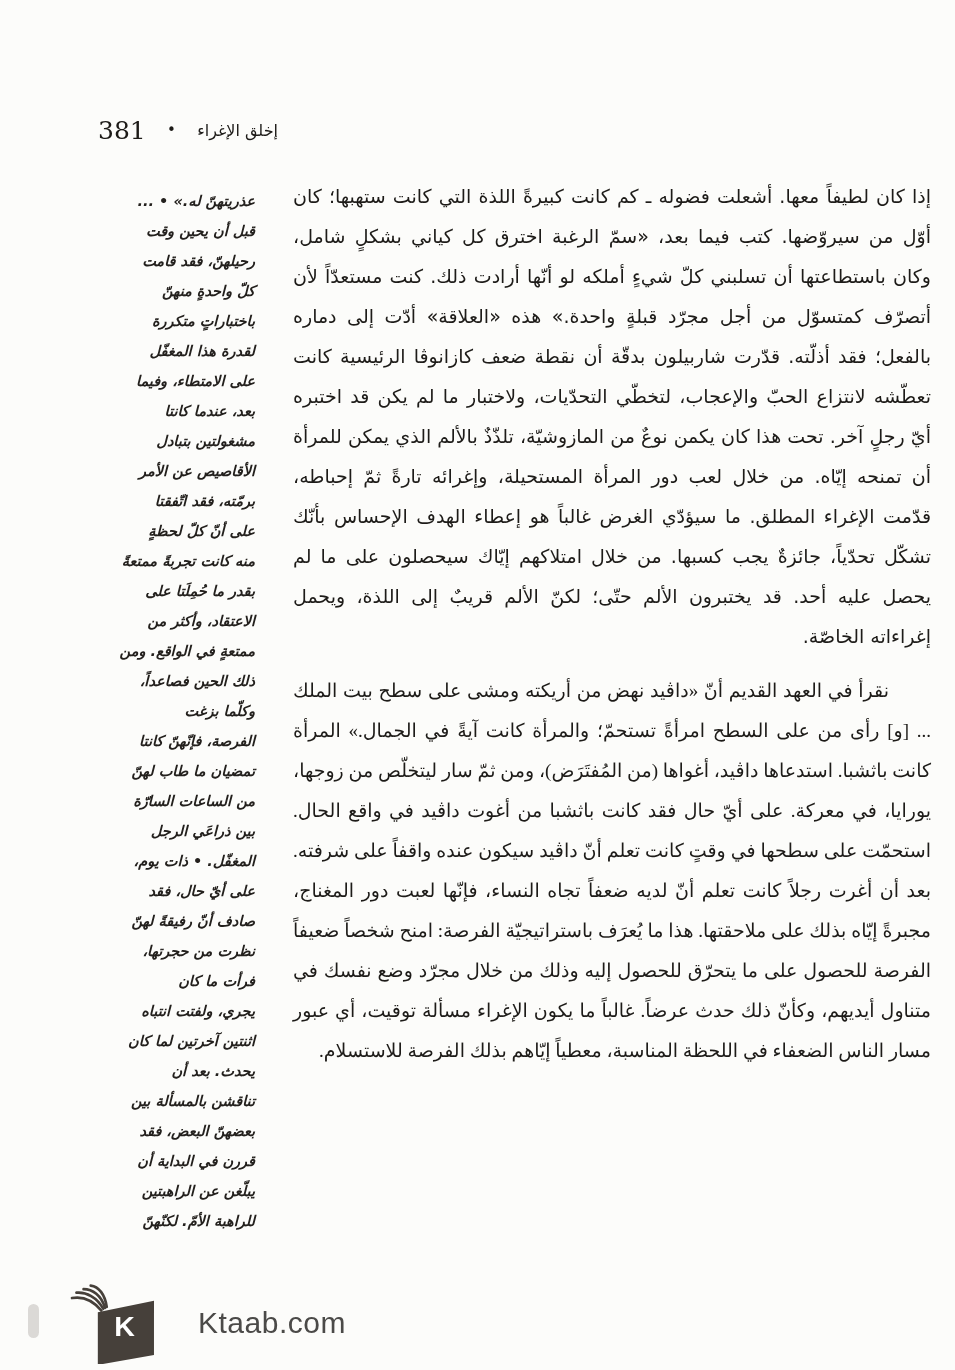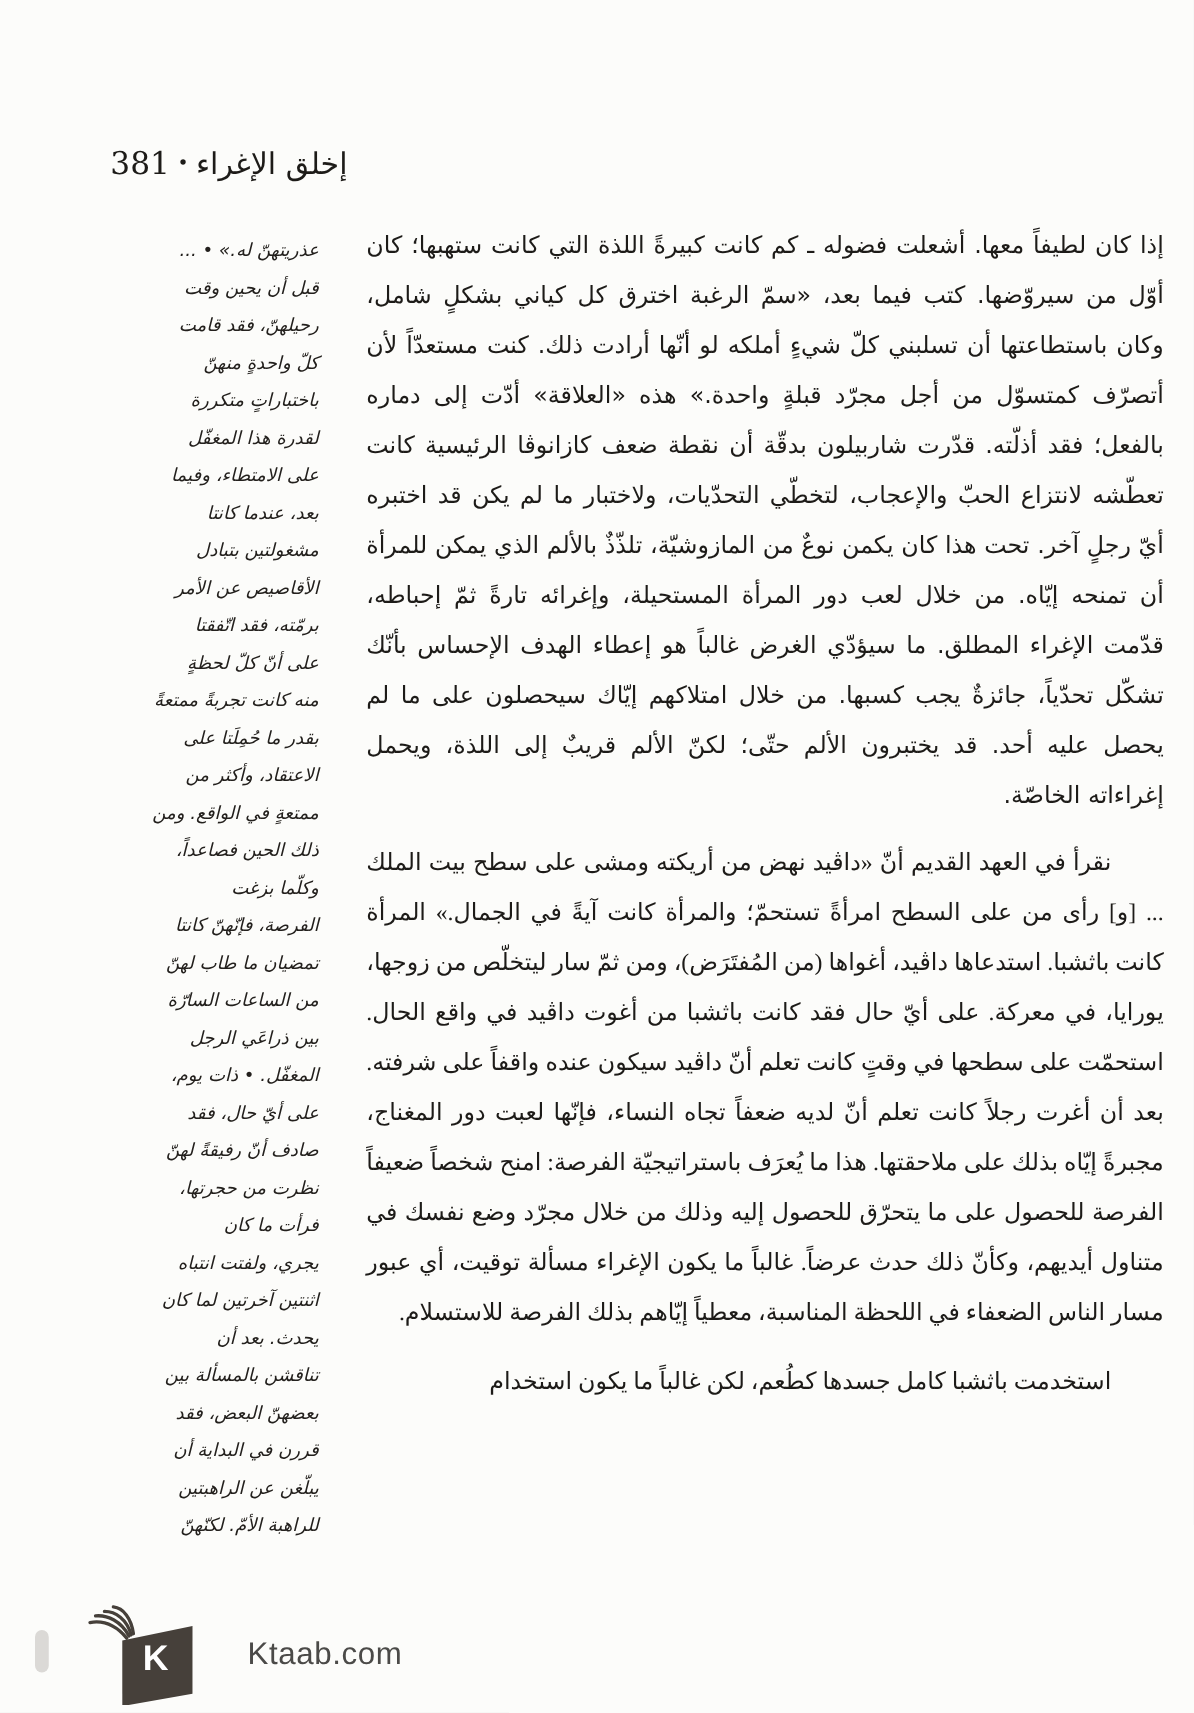--- a/index.html
+++ b/index.html
@@ -17,38 +17,39 @@
   }
   
   .running-head{
     position:absolute;top:116px;left:98px;width:180px;
     direction:rtl;
     display:flex;align-items:center;justify-content:space-between;
     font-size:20px;
   }
   .running-head .title{
     font-family:"DejaVu Sans",sans-serif;
-    font-size:24px;letter-spacing:0px;white-space:nowrap;
+    font-size:16px;letter-spacing:0px;white-space:nowrap;
   }
   .running-head .sep{
     font-size:15px;line-height:1;padding:0 6px;
   }
   .running-head .pagenum{
     font-family:"DejaVu Serif","Liberation Serif",serif;
     font-size:25px;
   }
   
   .margin-note{
     position:absolute;top:186px;left:56px;width:199px;
     direction:rtl;text-align:right;
     font-size:14.5px;
     line-height:30px;
     font-style:italic;
     white-space:pre-line;
     color:#23201d;
+    font-weight:bold;
   }
   
   .main-text{
     position:absolute;top:176px;left:277px;width:654px;
     direction:rtl;
     text-align:justify;
     font-size:19px;
     line-height:40px;
     color:#1d1b18;
   }
@@ -63,21 +64,21 @@
     width:11px;height:34px;border-radius:6px;
     background:#dbd9d6;
   }
   .logo{
     position:absolute;left:62px;top:0px;
     display:flex;align-items:center;gap:18px;
   }
   .logo svg{display:block;}
   .brand{
     font-family:"Liberation Sans",sans-serif;
-    font-size:25px;
+    font-size:30px;
     color:#4b4a48;
     letter-spacing:0.5px;
     font-weight:400;
   }
 </style>
 </head>
 <body>
 
 <div class="page">
 
@@ -119,21 +120,20 @@
 يحدث. بعد أن
 تناقشن بالمسألة بين
 بعضهنّ البعض، فقد
 قررن في البداية أن
 يبلّغن عن الراهبتين
 للراهبة الأمّ. لكنّهنّ</aside>
 
   <main class="main-text">
     <p>إذا كان لطيفاً معها. أشعلت فضوله ـ كم كانت كبيرةً اللذة التي كانت ستهبها؛ كان أوّل من سيروّضها. كتب فيما بعد، «سمّ الرغبة اخترق كل كياني بشكلٍ شامل، وكان باستطاعتها أن تسلبني كلّ شيءٍ أملكه لو أنّها أرادت ذلك. كنت مستعدّاً لأن أتصرّف كمتسوّل من أجل مجرّد قبلةٍ واحدة.» هذه «العلاقة» أدّت إلى دماره بالفعل؛ فقد أذلّته. قدّرت شاربيلون بدقّة أن نقطة ضعف كازانوڤا الرئيسية كانت تعطّشه لانتزاع الحبّ والإعجاب، لتخطّي التحدّيات، ولاختبار ما لم يكن قد اختبره أيّ رجلٍ آخر. تحت هذا كان يكمن نوعٌ من المازوشيّة، تلذّذٌ بالألم الذي يمكن للمرأة أن تمنحه إيّاه. من خلال لعب دور المرأة المستحيلة، وإغرائه تارةً ثمّ إحباطه، قدّمت الإغراء المطلق. ما سيؤدّي الغرض غالباً هو إعطاء الهدف الإحساس بأنّك تشكّل تحدّياً، جائزةٌ يجب كسبها. من خلال امتلاكهم إيّاك سيحصلون على ما لم يحصل عليه أحد. قد يختبرون الألم حتّى؛ لكنّ الألم قريبٌ إلى اللذة، ويحمل إغراءاته الخاصّة.</p>
     <p class="indent">نقرأ في العهد القديم أنّ «داڤيد نهض من أريكته ومشى على سطح بيت الملك ... [و] رأى من على السطح امرأةً تستحمّ؛ والمرأة كانت آيةً في الجمال.» المرأة كانت باثشبا. استدعاها داڤيد، أغواها (من المُفتَرَض)، ومن ثمّ سار ليتخلّص من زوجها، يورايا، في معركة. على أيّ حال فقد كانت باثشبا من أغوت داڤيد في واقع الحال. استحمّت على سطحها في وقتٍ كانت تعلم أنّ داڤيد سيكون عنده واقفاً على شرفته. بعد أن أغرت رجلاً كانت تعلم أنّ لديه ضعفاً تجاه النساء، فإنّها لعبت دور المغناج، مجبرةً إيّاه بذلك على ملاحقتها. هذا ما يُعرَف باستراتيجيّة الفرصة: امنح شخصاً ضعيفاً الفرصة للحصول على ما يتحرّق للحصول إليه وذلك من خلال مجرّد وضع نفسك في متناول أيديهم، وكأنّ ذلك حدث عرضاً. غالباً ما يكون الإغراء مسألة توقيت، أي عبور مسار الناس الضعفاء في اللحظة المناسبة، معطياً إيّاهم بذلك الفرصة للاستسلام.</p>
-    <p class="indent">استخدمت باثشبا كامل جسدها كطُعم، لكن غالباً ما يكون استخدام</p>
   </main>
 
   <div class="footer">
     <div class="edge-fragment"></div>
     <div class="logo">
       <span>
         <svg width="118" height="82" viewBox="0 -8 120 92" xmlns="http://www.w3.org/2000/svg">
 
           <g stroke="#46403a" stroke-width="3" fill="none" stroke-linecap="round">
             <path d="M38,24 C28,12 16,8 5,10"></path>

